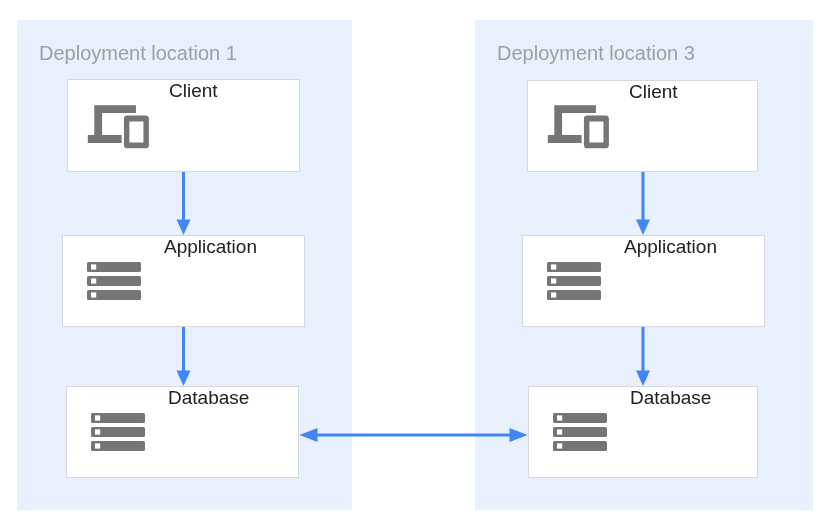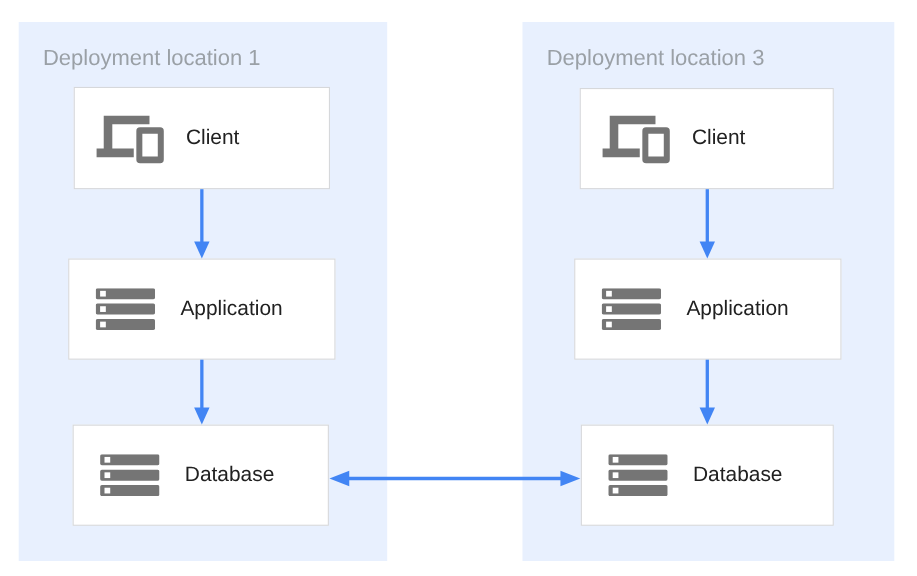--- a/index.html
+++ b/index.html
@@ -37,21 +37,20 @@
     font-size:20px;
     font-weight:400;
     color:var(--title-text);
     white-space:nowrap;
   }
   .node{
     position:absolute;
     background:var(--box-bg);
     border:1px solid var(--box-border);
     display:flex;
-    align-items:center;
   }
   #n-client-1{left:67px;top:79px;width:233px;height:93px;}
   #n-app-1{left:62px;top:235px;width:243px;height:92px;}
   #n-db-1{left:66px;top:386px;width:233px;height:92px;}
   #n-client-2{left:527px;top:80px;width:231px;height:92px;}
   #n-app-2{left:522px;top:235px;width:243px;height:92px;}
   #n-db-2{left:528px;top:386px;width:230px;height:92px;}
   .icon-wrap{
     width:101px;
     display:flex;

